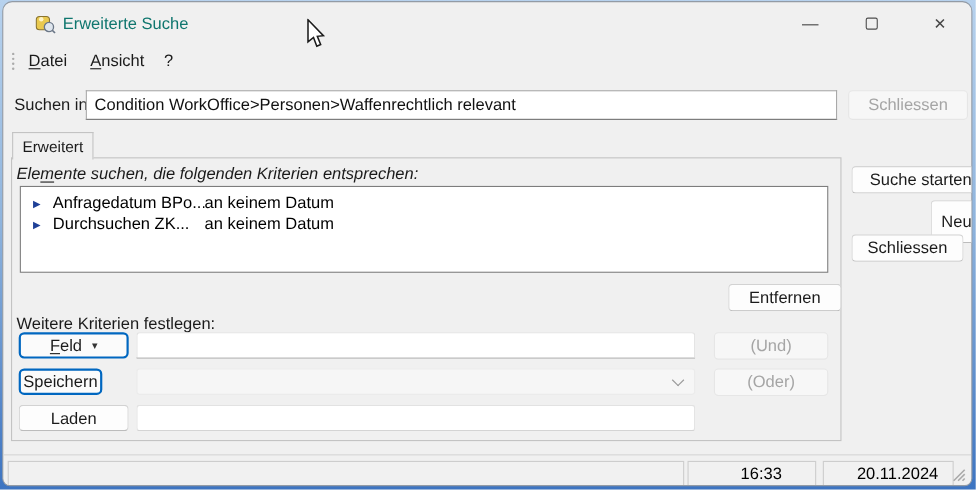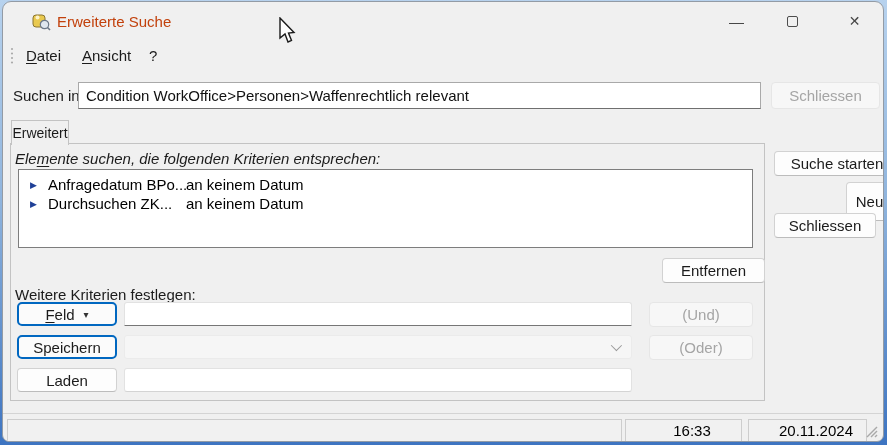--- a/index.html
+++ b/index.html
@@ -11,21 +11,21 @@
   }
   .window {
     position:absolute; left:2px; top:1px; width:882px; height:441px;
     background:#f0f0f0; border:1px solid #939ba5;
     border-radius:9px 9px 7px 7px; overflow:hidden;
   }
   .abs { position:absolute; }
 
   
   .titlebar { left:0; top:0; right:0; height:38px; }
-  .title-text { left:54px; top:11px; font-size:15px; color:#c2410c; white-space:nowrap; }
+  .title-text { left:54px; top:11px; font-size:15px; color:#0f766e; white-space:nowrap; }
   .cap-btn { top:0; width:47px; height:38px; display:flex; align-items:center; justify-content:center; color:#474747; }
   .cap-min { left:710px; font-size:15px; }
   .cap-max { left:766px; }
   .cap-max .sq { width:11px; height:11px; border:1px solid #4d4d4d; border-radius:2px; display:block; }
   .cap-close { left:828px; font-size:14px; }
 
   
   .menubar { left:0; top:38px; right:0; height:30px; }
   .menu-item { top:7px; font-size:15px; color:#1b1b1b; white-space:nowrap; cursor:default; }
   .accel { text-decoration:underline; text-underline-offset:2px; }
@@ -40,21 +40,21 @@
     padding:0 7px; outline:none;
   }
   .btn { display:flex; align-items:center; justify-content:center;
     font-size:15px; border-radius:4px; white-space:nowrap; cursor:default; }
   .btn-enabled { background:#fdfdfd; border:1px solid #d2d2d2; border-bottom-color:#bcbcbc; color:#1b1b1b; }
   .btn-disabled { background:#f7f7f7; border:1px solid #e6e6e6; color:#a5a5a5; }
   .btn-accent { background:#fbfbfb; border:2px solid #0067c0; border-radius:5px; color:#1b1b1b; }
   .durchsuchen { left:768px; top:80px; width:109px; height:27px; }
 
   
-  .tab { left:8px; top:118px; width:58px; height:25px; z-index:2;
+  .tab { left:8px; top:118px; width:74px; height:25px; z-index:2;
     background:#f0f0f0; border:1px solid #c3c3c3; border-bottom:none;
     display:flex; align-items:center; justify-content:center; font-size:14px; color:#1b1b1b; }
   .panel { left:7px; top:141px; width:755px; height:258px;
     background:#f0f0f0; border:1px solid #c3c3c3; z-index:1; }
 
   .elem-heading { left:12px; top:148px; z-index:3;font-style:italic; }
   .listbox { left:15px; top:167px; width:735px; height:79px;
     background:#fff; border:1px solid #7d7d7d; z-index:3; padding-top:5px; }
   .list-item { display:flex; align-items:center; height:19px; padding-left:11px;
     font-size:15px; color:#000; cursor:default; }
@@ -64,21 +64,21 @@
 
   .entfernen { left:647px; top:256px; width:103px; height:25px; z-index:3;margin-left:12px; }
   .weitere-heading { left:12px; top:284px; z-index:3; }
 
   .btn-feld { left:14px; top:300px; width:100px; height:24px; z-index:3; gap:9px; }
   .dd-arrow { font-size:10px; color:#333; }
   .field1 { left:121px; top:300px; width:508px; height:24px; z-index:3;
     background:#fff; border:1px solid #e2e2e2; border-bottom:1px solid #767676;
     border-radius:3px 3px 0 0; font-size:15px; padding:0 6px; outline:none; }
   .btn-und { left:646px; top:300px; width:104px; height:25px; z-index:3; }
-  .btn-speichern { left:14px; top:333px; width:100px; height:24px; z-index:3; }
+  .btn-speichern { left:14px; top:333px; width:76px; height:24px; z-index:3; }
   .combo { left:121px; top:333px; width:508px; height:24px; z-index:3;
     background:#f6f6f6; border:1px solid #ebebeb; border-radius:3px;
     display:flex; align-items:center; justify-content:flex-end; padding-right:12px; }
   .chevron { width:8px; height:8px; border-right:1.5px solid #9a9a9a; border-bottom:1.5px solid #9a9a9a;
     transform:rotate(45deg) translateY(-2px); }
   .btn-oder { left:646px; top:333px; width:104px; height:25px; z-index:3; }
   .btn-laden { left:14px; top:366px; width:100px; height:24px; z-index:3; }
   .field3 { left:121px; top:366px; width:508px; height:24px; z-index:3;
     background:#fff; border:1px solid #e2e2e2; border-bottom-color:#d4d4d4;
     border-radius:3px; font-size:15px; padding:0 6px; outline:none; }

